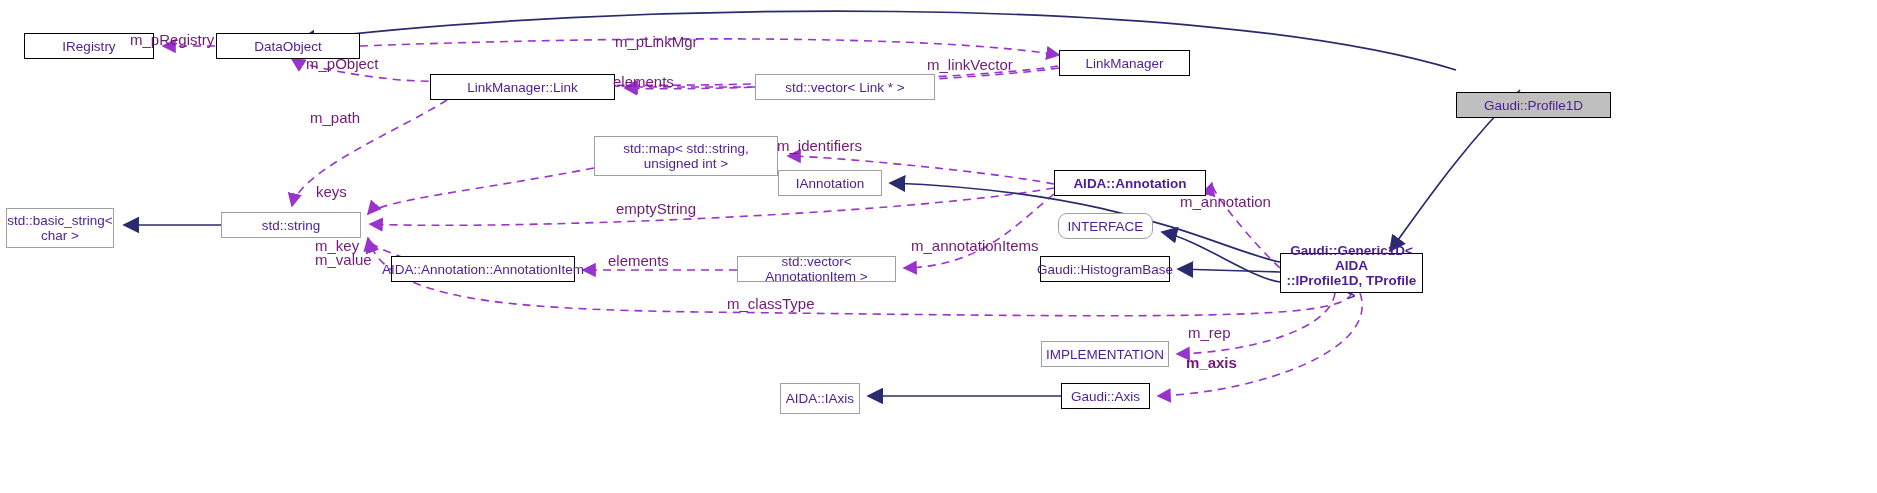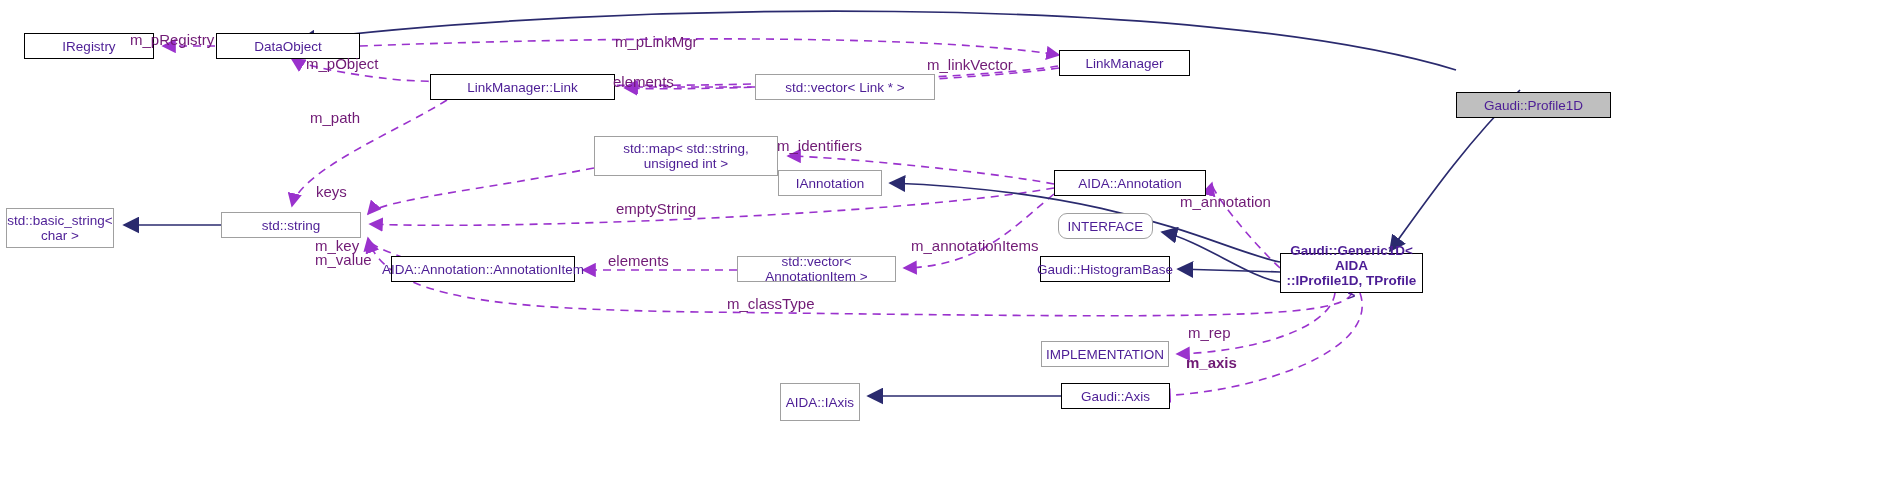--- a/index.html
+++ b/index.html
@@ -87,33 +87,33 @@
   <div id="nodes">
       <div class="node thick" style="left: 24px; top: 33px; width: 130px; height: 26px;">IRegistry</div>
       <div class="node thick" style="left: 216px; top: 33px; width: 144px; height: 26px;">DataObject</div>
       <div class="node thick" style="left: 430px; top: 74px; width: 185px; height: 26px;">LinkManager::Link</div>
       <div class="node thin" style="left: 755px; top: 74px; width: 180px; height: 26px;">std::vector&lt; Link * &gt;</div>
       <div class="node thick" style="left: 1059px; top: 50px; width: 131px; height: 26px;">LinkManager</div>
       <div class="node focus" style="left: 1456px; top: 64px; width: 155px; height: 26px;">Gaudi::Profile1D</div>
       <div class="node thin" style="left: 594px; top: 136px; width: 184px; height: 40px;">std::map&lt; std::string,
 unsigned int &gt;</div>
       <div class="node thin" style="left: 778px; top: 170px; width: 104px; height: 26px;">IAnnotation</div>
-      <div class="node thick" style="left: 1054px; top: 170px; width: 152px; height: 26px;">AIDA::Annotation</div>
+      <div class="node thick" style="left: 1054px; top: 170px; width: 152px; height: 26px; font-weight: bold;">AIDA::Annotation</div>
       <div class="node thin" style="left: 6px; top: 208px; width: 108px; height: 40px;">std::basic_string&lt;
 char &gt;</div>
       <div class="node thin" style="left: 221px; top: 212px; width: 140px; height: 26px;">std::string</div>
       <div class="node thin" style="left: 1058px; top: 213px; width: 95px; height: 26px; border-radius: 9px;">INTERFACE</div>
       <div class="node thick" style="left: 391px; top: 256px; width: 184px; height: 26px;">AIDA::Annotation::AnnotationItem</div>
       <div class="node thin" style="left: 737px; top: 256px; width: 159px; height: 26px;">std::vector&lt; AnnotationItem &gt;</div>
       <div class="node thick" style="left: 1040px; top: 256px; width: 130px; height: 26px; text-align: center;">Gaudi::HistogramBase</div>
       <div class="node thick" style="left: 1280px; top: 253px; width: 143px; height: 40px; font-weight: bold;">Gaudi::Generic1D&lt; AIDA
 ::IProfile1D, TProfile &gt;</div>
       <div class="node thin" style="left: 1041px; top: 341px; width: 128px; height: 26px;">IMPLEMENTATION</div>
-      <div class="node thin" style="left: 780px; top: 383px; width: 80px; height: 38px;">AIDA::IAxis</div>
-      <div class="node thick" style="left: 1061px; top: 383px; width: 109px; height: 26px;">Gaudi::Axis</div>
+      <div class="node thin" style="left: 780px; top: 383px; width: 80px; height: 31px;">AIDA::IAxis</div>
+      <div class="node thick" style="left: 1061px; top: 383px; width: 89px; height: 26px;">Gaudi::Axis</div>
     </div>
   <div id="labels">
       <div class="elabel" style="left: 130px; top: 33px; width: 140px;">m_pRegistry</div>
       <div class="elabel" style="left: 306px; top: 57px; width: 100px;">m_pObject</div>
       <div class="elabel" style="left: 615px; top: 35px; width: 120px;">m_pLinkMgr</div>
       <div class="elabel" style="left: 613px; top: 75px; width: 90px;">elements</div>
       <div class="elabel" style="left: 927px; top: 58px; width: 126px;">m_linkVector</div>
       <div class="elabel" style="left: 310px; top: 111px; width: 80px;">m_path</div>
       <div class="elabel" style="left: 777px; top: 139px; width: 120px;">m_identifiers</div>
       <div class="elabel" style="left: 316px; top: 185px; width: 60px;">keys</div>

